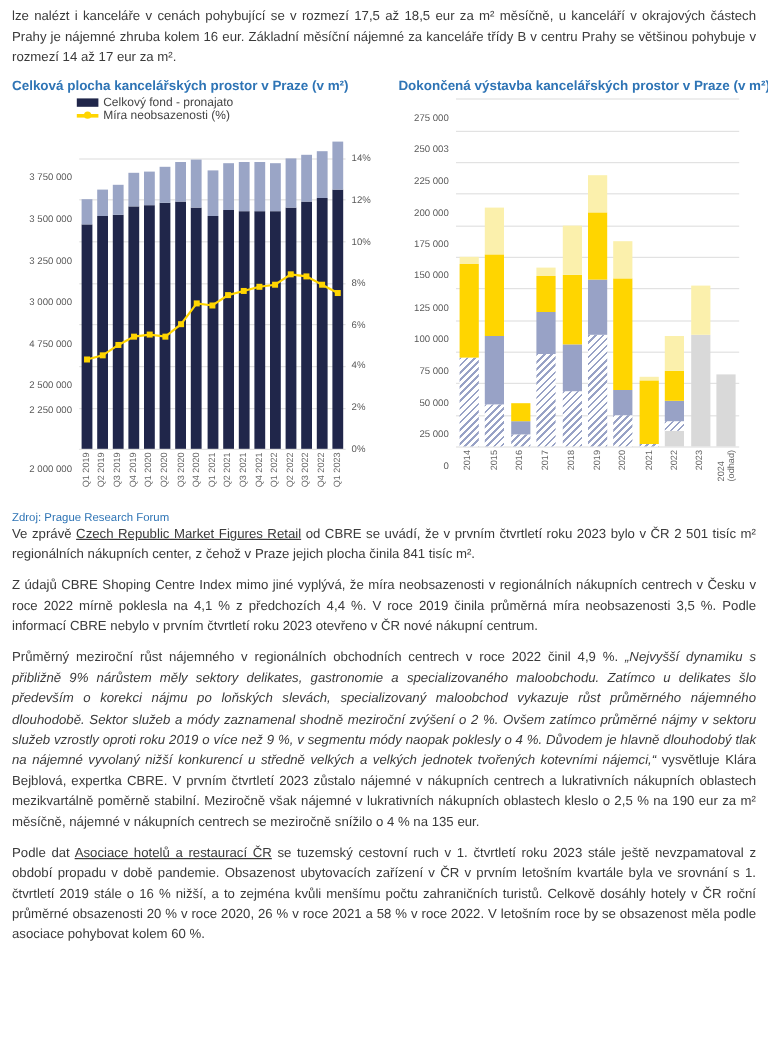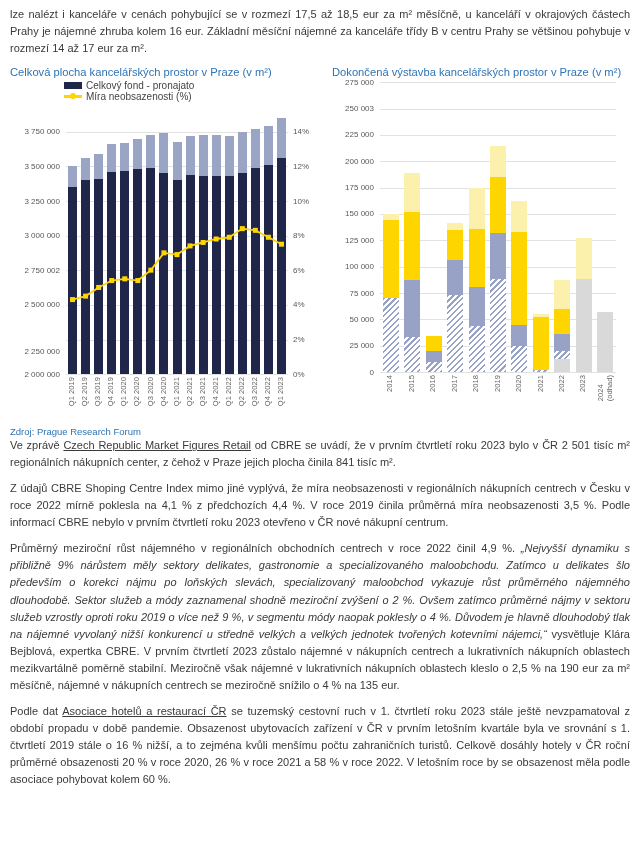--- a/index.html
+++ b/index.html
@@ -2,26 +2,26 @@
 <html><head>
 <meta charset="utf-8">
 <style>
   html,body{margin:0;padding:0;background:#fff;}
   body{width:640px;height:867px;font-family:"Liberation Sans",sans-serif;color:#3a3a3a;overflow:hidden;}
   .page{padding:6px 10px 0 10px;}
   .para{font-size:11px;line-height:1.55;text-align:justify;margin:0 0 9px 0;color:#3a3a3a;}
   .link{text-decoration:underline;color:#3a3a3a;cursor:pointer;}
   .charts-row{display:flex;align-items:flex-start;margin-top:2px;}
   .chart{position:relative;}
-  .chart-title{color:#2e74b5;font-size:11.2px;white-space:nowrap;margin:0 0 0 0;font-weight:400;}
+  .chart-title{color:#2e74b5;font-size:11.2px;white-space:nowrap;margin:0 0 0 0;font-weight:700;}
   .legend-left{margin:2px 0 2px 54px;}
   .legend-row{display:flex;align-items:center;height:11px;font-size:10px;color:#444;}
   .plot-wrap{position:relative;}
   .gridline{position:absolute;height:1px;background:#e2e2e2;}
-  .ylab{position:absolute;font-size:8px;color:#595959;text-align:right;}
+  .ylab{position:absolute;font-size:8px;color:#595959;text-align:right;margin-top:16px;}
   .ylab-r{position:absolute;font-size:8px;color:#595959;text-align:left;}
   .barseg{position:absolute;}
   .xlab{position:absolute;display:flex;justify-content:center;align-items:flex-start;}
   .xlab span{writing-mode:vertical-rl;transform:rotate(180deg);font-size:7.6px;color:#666;line-height:1.15;white-space:pre-line;}
   .legend-right{position:absolute;z-index:5;}
   .zdroj{font-size:9.5px;color:#2e74b5;margin:2px 0 0 0;}
   .section-h{font-size:12.6px;font-weight:bold;color:#1f1f1f;margin:15px 0 10px 0;}
   .section-h .num{display:inline-block;width:30px;}
   .quote{font-style:italic;}
 </style>
@@ -54,27 +54,27 @@
           <div class="gridline" style="left: 56px; width: 222px; top: 62.3077px;"></div>
           <div class="ylab" style="left: 0px; width: 50px; top: 57.8077px;">3 500 000</div>
           <div class="ylab-r" style="left: 283px; width: 26px; top: 57.8077px;">12%</div>
           <div class="gridline" style="left: 56px; width: 222px; top: 96.9231px;"></div>
           <div class="ylab" style="left: 0px; width: 50px; top: 92.4231px;">3 250 000</div>
           <div class="ylab-r" style="left: 283px; width: 26px; top: 92.4231px;">10%</div>
           <div class="gridline" style="left: 56px; width: 222px; top: 131.538px;"></div>
           <div class="ylab" style="left: 0px; width: 50px; top: 127.038px;">3 000 000</div>
           <div class="ylab-r" style="left: 283px; width: 26px; top: 127.038px;">8%</div>
           <div class="gridline" style="left: 56px; width: 222px; top: 166.154px;"></div>
-          <div class="ylab" style="left: 0px; width: 50px; top: 161.654px;">2 750 002</div>
+          <div class="ylab" style="left: 0px; width: 50px; top: 161.654px;">4 750 000</div>
           <div class="ylab-r" style="left: 283px; width: 26px; top: 161.654px;">6%</div>
           <div class="gridline" style="left: 56px; width: 222px; top: 200.769px;"></div>
           <div class="ylab" style="left: 0px; width: 50px; top: 196.269px;">2 500 000</div>
           <div class="ylab-r" style="left: 283px; width: 26px; top: 196.269px;">4%</div>
           <div class="gridline" style="left: 56px; width: 222px; top: 235.385px;"></div>
-          <div class="ylab" style="left: 0px; width: 50px; top: 243px;">2 250 000</div>
+          <div class="ylab" style="left: 0px; width: 50px; top: 217px;">2 250 000</div>
           <div class="ylab-r" style="left: 283px; width: 26px; top: 230.885px;">2%</div>
           <div class="gridline" style="left: 56px; width: 222px; top: 270px;"></div>
           <div class="ylab" style="left: 0px; width: 50px; top: 265.5px;">2 000 000</div>
           <div class="ylab-r" style="left: 283px; width: 26px; top: 265.5px;">0%</div>
           <div class="barseg" style="left: 58.0294px; width: 9px; top: 83.0769px; height: 186.923px; background: rgb(32, 38, 74);"></div>
           <div class="barseg" style="left: 58.0294px; width: 9px; top: 62.3077px; height: 20.7692px; background: rgb(154, 165, 198);"></div>
           <div class="xlab" style="left: 56px; width: 13.0588px; top: 273px; height: 42px;">
             <span>Q1 2019</span>
           </div>
           <div class="barseg" style="left: 71.0882px; width: 9px; top: 76.1538px; height: 193.846px; background: rgb(32, 38, 74);"></div>

